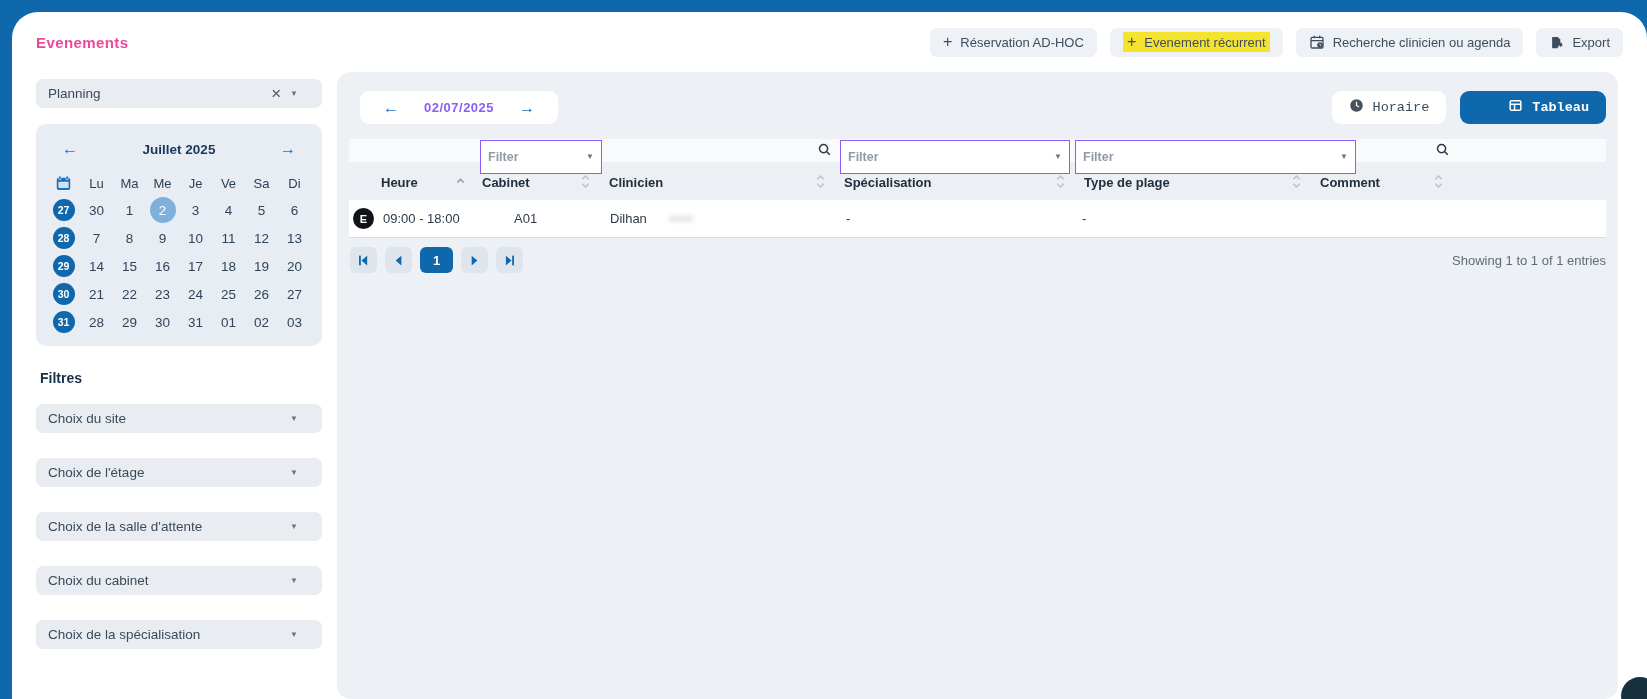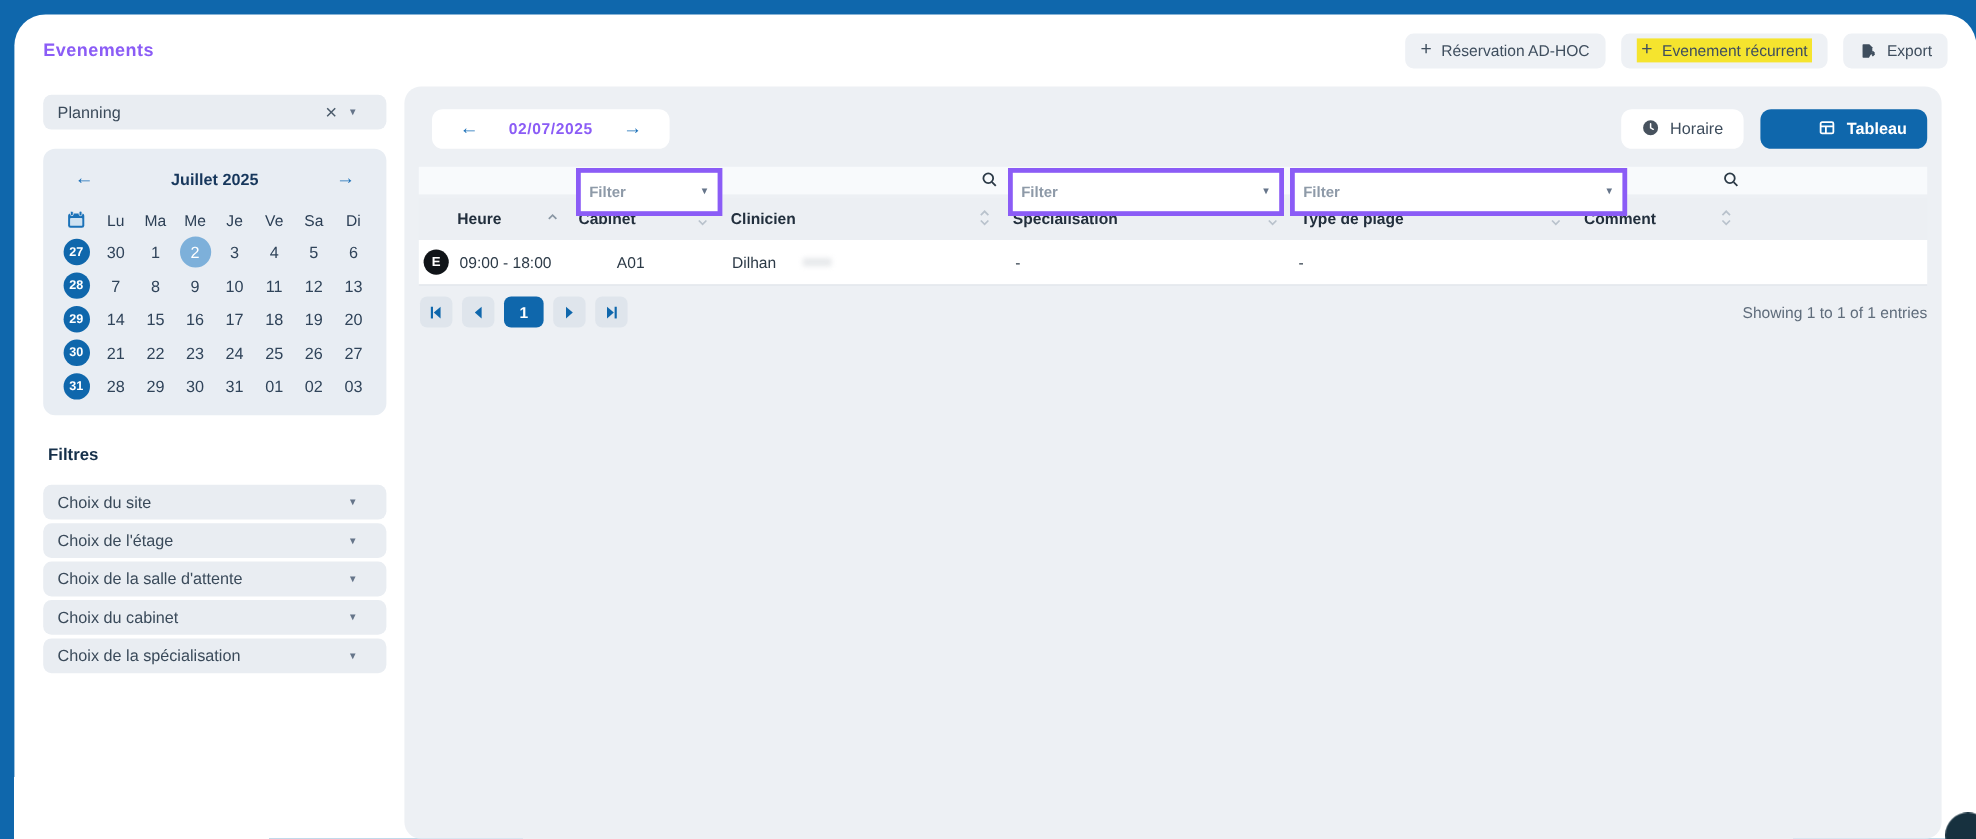--- a/index.html
+++ b/index.html
@@ -1,20 +1,20 @@
 <!DOCTYPE html>
 <html><head>
 <meta charset="utf-8">
 <style>
   html,body{height:100%;}
   body{margin:0;background:#0f67ac;font-family:"Liberation Sans",sans-serif;min-width:1647px;}
   .app{position:fixed;left:12px;top:12px;right:0;bottom:0;background:#fff;border-radius:26px 26px 0 0;overflow:hidden;}
   
   .app-header{display:flex;align-items:center;justify-content:space-between;padding:16px 24px 0 24px;height:44px;box-sizing:border-box;}
-  .page-title{font-size:15px;font-weight:700;color:#8b5cf6;letter-spacing:.4px;}
+  .page-title{font-size:15px;font-weight:700;color:#ec4899;letter-spacing:.4px;}
   .toolbar{display:flex;gap:13px;}
   .tbtn{display:flex;align-items:center;background:#eef1f5;border:none;border-radius:7px;height:29px;padding:0 13px;font-family:inherit;font-size:13px;color:#3f4e5e;cursor:pointer;}
   .tbtn-inner{display:flex;align-items:center;gap:8px;}
   .tbtn-inner.hl{background:#f5e42e;padding:2px 4px;}
   .plus-glyph{font-size:16px;line-height:1;color:#3f4e5e;}
   .tbtn svg{display:block;}
   
   .app-body{display:flex;align-items:flex-start;height:calc(100% - 44px);}
   .sidebar{width:325px;flex:none;box-sizing:border-box;padding:23px 15px 0 24px;}
   .select-ctl{background:#e9edf2;border-radius:7px;height:29px;display:flex;align-items:center;justify-content:space-between;padding:0 24px 0 12px;font-size:13.5px;color:#3a4a5a;cursor:pointer;}
@@ -25,34 +25,34 @@
   .cal-card{background:#e8edf3;border-radius:10px;margin-top:16px;padding:12px 11px 10px 11px;}
   .cal-head{display:flex;align-items:center;justify-content:space-between;padding:0 9px;height:26px;}
   .cal-arrow{color:#1a6fb8;font-size:16px;font-weight:700;cursor:pointer;background:none;border:none;font-family:inherit;}
   .cal-month{font-size:13.5px;font-weight:700;color:#17375c;}
   .cal-grid{display:grid;grid-template-columns:repeat(8,1fr);margin-top:8px;}
   .cal-cell{height:28px;display:flex;align-items:center;justify-content:center;font-size:13.5px;color:#30445a;}
   .cal-wd{font-size:13px;color:#2c3f55;height:26px;}
   .wk-badge{width:22px;height:22px;border-radius:50%;background:#0f67ac;color:#fff;font-size:10.5px;font-weight:700;display:flex;align-items:center;justify-content:center;}
   .day-sel{width:26px;height:26px;border-radius:50%;background:#7db0da;color:#fff;display:flex;align-items:center;justify-content:center;}
   .filtres-heading{font-size:14px;font-weight:700;color:#16304a;margin:24px 0 18px 4px;}
-  .sidebar .fsel{margin-bottom:3px;}
+  .sidebar .fsel{margin-bottom:25px;}
   
   .main-panel{flex:1;margin:16px 29px 0 0;background:#edf0f4;border-radius:14px;height:calc(100% - 16px);box-sizing:border-box;padding:19px 12px 0 12px;}
   .panel-top{display:flex;justify-content:space-between;align-items:center;margin:0 0 15px 0;}
   .date-nav{background:#fff;border-radius:9px;height:33px;display:flex;align-items:center;gap:19px;padding:0 17px;margin-left:11px;}
   .nav-arrow{color:#1a6fb8;font-size:16px;font-weight:700;background:none;border:none;cursor:pointer;font-family:inherit;}
   .date-val{font-size:13px;font-weight:700;color:#8b5cf6;letter-spacing:.5px;}
   .view-toggle{display:flex;gap:14px;}
-  .vbtn{height:33px;border:none;border-radius:9px;display:flex;align-items:center;gap:9px;padding:0 17px;font-family:Liberation Sans, sans-serif;font-size:13.5px;cursor:pointer;}
+  .vbtn{height:33px;border:none;border-radius:9px;display:flex;align-items:center;gap:9px;padding:0 17px;font-family:Liberation Mono, monospace;font-size:13.5px;cursor:pointer;}
   .vbtn.horaire{background:#fff;color:#3d4c5c;}
   .vbtn.tableau{background:#0f67ac;color:#fff;font-weight:700;padding-left:48px;}
   
   .filter-strip{position:relative;height:23px;background:#f8fafc;margin-bottom:3px;}
-  .fselect{position:absolute;top:1px;height:20px;border:4px solid #8b5cf6;background:#fff;display:flex;align-items:center;justify-content:space-between;padding:16px 7px;font-size:12.5px;font-weight:700;color:#8e9aa8;box-sizing:border-box;cursor:pointer;}
+  .fselect{position:absolute;top:1px;height:20px;border:1px solid #8b5cf6;background:#fff;display:flex;align-items:center;justify-content:space-between;padding:16px 7px;font-size:12.5px;font-weight:700;color:#8e9aa8;box-sizing:border-box;cursor:pointer;}
   .fsearch{position:absolute;top:3px;background:none;border:none;cursor:pointer;padding:0;}
   .f-cab{left:131px;width:122px;}
   .f-search1{left:468px;}
   .f-spec{left:491px;width:230px;}
   .f-type{left:726px;width:281px;}
   .f-search2{left:1086px;}
   
   .tgrid{display:grid;grid-template-columns:122px 127px 235px 240px 236px 142px 1fr;align-items:center;}
   .thead{background:#eceff3;height:35px;font-weight:700;font-size:13px;color:#222f3d;}
   .th{display:flex;align-items:center;justify-content:space-between;padding:0 8px 0 11px;cursor:pointer;gap:38px;}
@@ -83,20 +83,33 @@
         <button class="tbtn">
           <span class="tbtn-inner">
             <span class="plus-glyph">+</span>
             <span>Réservation AD-HOC</span>
           </span>
         </button>
         <button class="tbtn">
           <span class="tbtn-inner hl">
             <span class="plus-glyph">+</span>
             <span>Evenement récurrent</span>
+          </span>
+        </button>
+        <button class="tbtn">
+          <span class="tbtn-inner">
+            <span>
+              <svg width="16" height="16" viewBox="0 0 24 24" fill="none" stroke="#3f4e5e" stroke-width="2">
+                <rect x="3" y="5" width="18" height="16" rx="2"></rect>
+                <path d="M8 2.5v4M16 2.5v4M3 10h18"></path>
+                <circle cx="16.5" cy="16.5" r="4.2" fill="#3f4e5e" stroke="none"></circle>
+                <path d="M16.5 14.6v2l1.4.9" stroke="#fff" stroke-width="1.3"></path>
+              </svg>
+            </span>
+            <span>Recherche clinicien ou agenda</span>
           </span>
         </button>
         <button class="tbtn">
           <span class="tbtn-inner">
             <span>
               <svg width="15" height="15" viewBox="0 0 24 24" fill="none" stroke="#3f4e5e" stroke-width="2">
                 <path d="M13.5 21H6a1 1 0 0 1-1-1V4a1 1 0 0 1 1-1h8l4 4v6" fill="#3f4e5e" stroke="none"></path>
                 <path d="M13 15.5h8m0 0-3-3m3 3-3 3" stroke="#3f4e5e" stroke-width="2.2"></path>
               </svg>
             </span>

